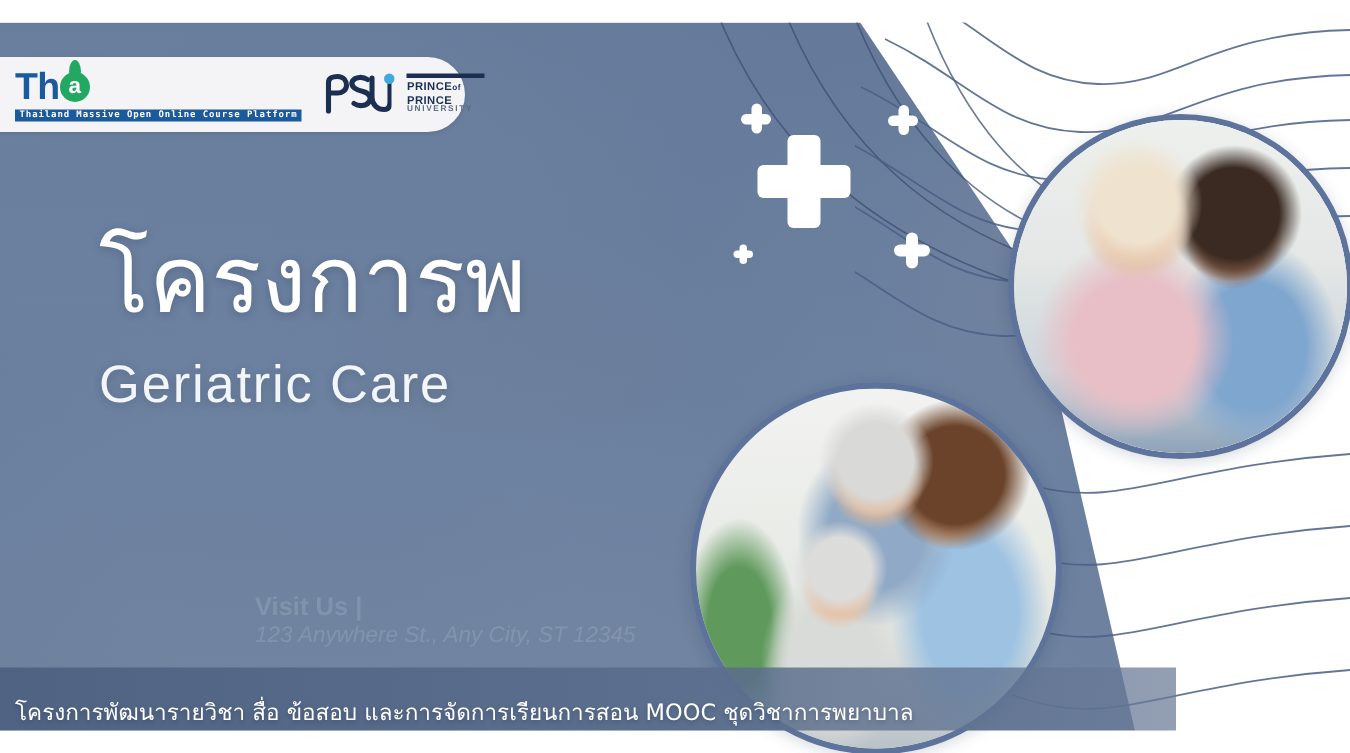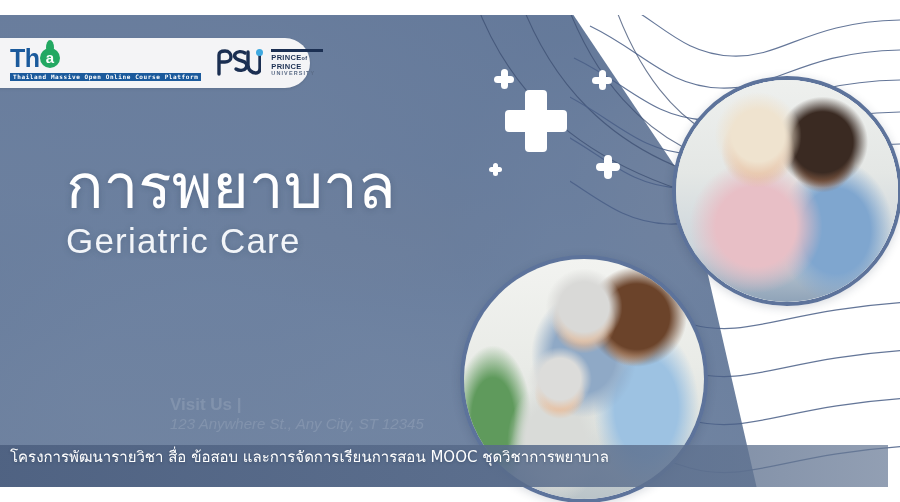--- a/index.html
+++ b/index.html
@@ -102,21 +102,21 @@
 
   
   .headline{position:absolute;left:66px;top:158px;z-index:8;}
   .th-line{
     color:#ffffff;font-size:62px;line-height:.92;font-weight:400;
     font-family:"DejaVu Sans","Liberation Sans",sans-serif;
     text-shadow:0 1px 6px rgba(40,56,82,.30);
     white-space:nowrap;
   }
   .en-line{
-    margin-top:6px;color:#f2f5f9;font-size:35px;font-weight:300;letter-spacing:1.2px;
+    margin-top:22px;color:#f2f5f9;font-size:35px;font-weight:300;letter-spacing:1.2px;
     font-family:"Liberation Sans","DejaVu Sans",sans-serif;
     text-shadow:0 1px 6px rgba(40,56,82,.28);
   }
 
   
   .cross{position:absolute;z-index:7;}
   .cross i, .cross b{position:absolute;background:#ffffff;border-radius:4px;display:block;}
 
   
   .photo-circle{
@@ -152,23 +152,23 @@
       radial-gradient(circle at 40% 56%, #e7c0a1 0 8%, rgba(231,192,161,0) 13%),
       radial-gradient(ellipse 22% 26% at 50% 40%, #8fa9c6 0 60%, rgba(143,169,198,0) 100%),
       radial-gradient(ellipse 22% 34% at 76% 62%, #9dc2e2 0 60%, rgba(157,194,226,0) 100%),
       radial-gradient(ellipse 20% 26% at 38% 76%, #d9dbd8 0 60%, rgba(217,219,216,0) 100%),
       radial-gradient(ellipse 16% 30% at 12% 66%, #5f9a5c 0 55%, rgba(95,154,92,0) 100%),
       linear-gradient(180deg,#f2f3f0 0%,#e9ebe7 45%,#dfe3df 70%,#b9c3c8 100%);
   }
 
   
   .caption-band{
-    position:absolute;left:0;bottom:15px;width:888px;height:42px;
+    position:absolute;left:0;bottom:15px;width:784px;height:42px;
     background:linear-gradient(90deg, rgba(77,96,128,.92) 0%, rgba(88,107,138,.88) 55%, rgba(104,122,150,.72) 100%);
-    display:flex;align-items:flex-start;z-index:11;
+    display:flex;align-items:flex-end;z-index:11;
   }
   .caption-text{
     color:#ffffff;font-size:15px;padding-left:10px;white-space:nowrap;
     font-family:"DejaVu Sans","Liberation Sans",sans-serif;
     text-shadow:0 1px 3px rgba(30,45,70,.35);
   }
 
   
   .watermark{
     position:absolute;left:170px;bottom:70px;z-index:6;
@@ -236,21 +236,21 @@
   <div class="cross" style="left:596px;top:155px;width:24px;height:24px;">
     <i style="left:8px;top:0;width:8px;height:24px;"></i>
     <b style="left:0;top:8px;width:24px;height:8px;"></b>
   </div>
   <div class="cross" style="left:489px;top:163px;width:13px;height:13px;">
     <i style="left:4px;top:0;width:5px;height:13px;"></i>
     <b style="left:0;top:4px;width:13px;height:5px;"></b>
   </div>
 
   <div class="headline">
-    <div class="th-line">การพยาบาล</div>
+    <div class="th-line">โครงการพ</div>
     <div class="en-line">Geriatric Care</div>
   </div>
 
   <div class="watermark">
     <div class="wm1">Visit Us |</div>
     <div class="wm2">123 Anywhere St., Any City, ST 12345</div>
   </div>
 
   <div class="photo-circle pc-top">
     <div class="ph ph1"></div>

